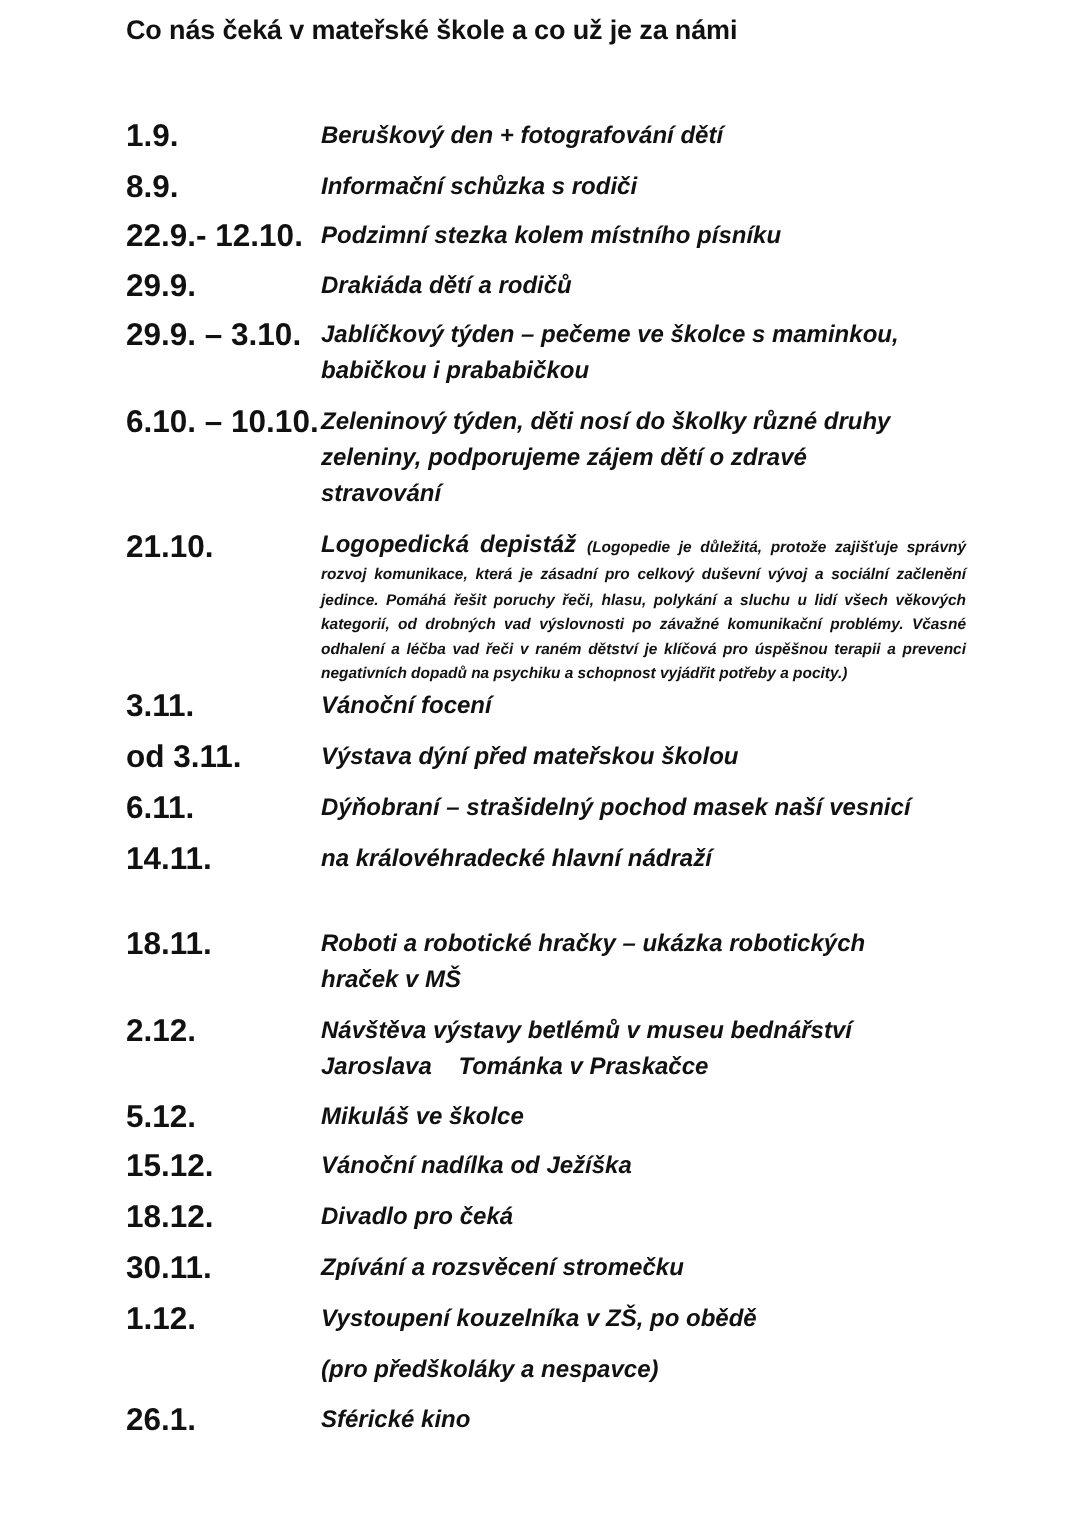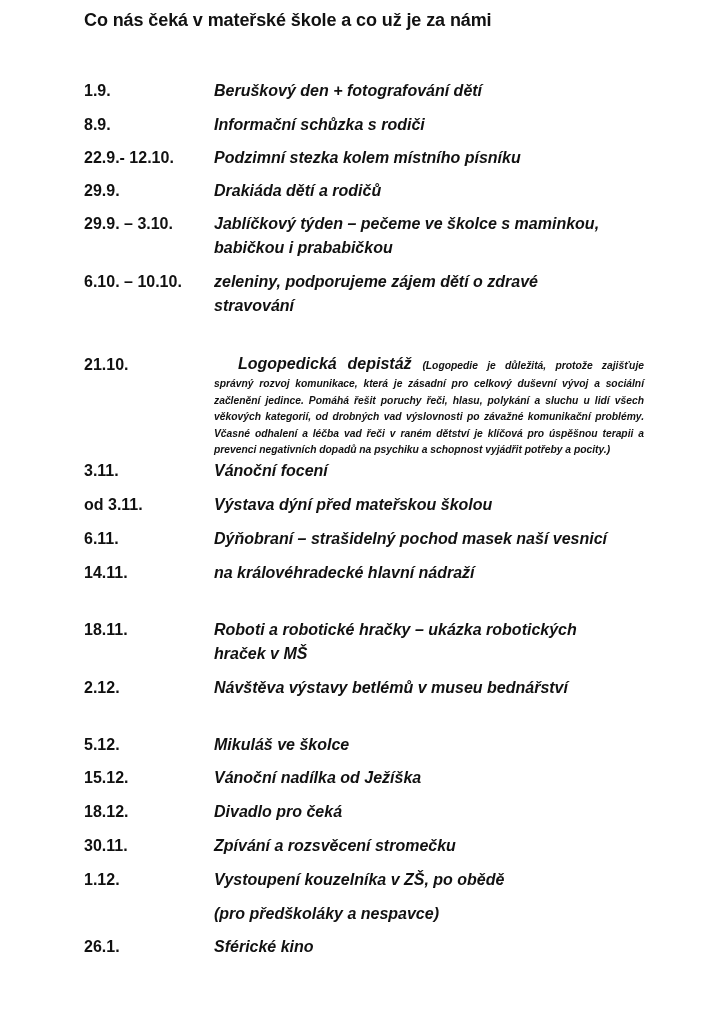--- a/index.html
+++ b/index.html
@@ -8,27 +8,27 @@
       font-family: "Liberation Sans", "DejaVu Sans", sans-serif;
       color: #111111; font-weight: bold;
     }
     .title {
       position: absolute; left: 84px; top: 10px;
       font-size: 18px; letter-spacing: -0.1px;
     }
     .row { position: absolute; left: 84px; width: 570px; }
     .date {
       position: absolute; left: 0; top: 0; width: 130px;
-      font-size: 16px; line-height: 24px;
+      font-size: 21px; line-height: 24px;
     }
     .desc {
       position: absolute; left: 130px; top: 0; width: 430px;
       font-size: 16px; line-height: 24px; font-style: italic;
     }
-    .desc .main { font-size: 16px; margin-left: 24px; }
+    .desc .main { font-size: 16px; }
     .desc .note {
       font-size: 10.3px; line-height: 14.5px;
     }
     .logo-block { line-height: 14.5px; }
     .logo-block .main { font-size: 16px; line-height: 22px; }
   </style>
 </head>
 <body>
 
 <div class="title">Co nás čeká v mateřské škole a co už je za námi</div>
@@ -57,20 +57,21 @@
   <div class="date">29.9. – 3.10.</div>
   <div class="desc">
     <div>Jablíčkový týden – pečeme ve školce s maminkou,</div>
     <div>babičkou i prababičkou</div>
   </div>
 </div>
 
 <div class="row" style="top:270px;">
   <div class="date">6.10. – 10.10.</div>
   <div class="desc">
+    <div>Zeleninový týden, děti nosí do školky různé druhy</div>
     <div>zeleniny, podporujeme zájem dětí o zdravé</div>
     <div>stravování</div>
   </div>
 </div>
 
 <div class="row" style="top:353px;">
   <div class="date">21.10.</div>
   <div class="desc logo-block" style="text-align:justify;"><span class="main">Logopedická depistáž</span> <span class="note">(Logopedie je důležitá, protože zajišťuje správný rozvoj komunikace, která je zásadní pro celkový duševní vývoj a sociální začlenění jedince. Pomáhá řešit poruchy řeči, hlasu, polykání a sluchu u lidí všech věkových kategorií, od drobných vad výslovnosti po závažné komunikační problémy. Včasné odhalení a léčba vad řeči v raném dětství je klíčová pro úspěšnou terapii a prevenci negativních dopadů na psychiku a schopnost vyjádřit potřeby a pocity.)</span></div>
 </div>
 
@@ -101,20 +102,21 @@
   <div class="desc">
     <div>Roboti a robotické hračky – ukázka robotických</div>
     <div>hraček v MŠ</div>
   </div>
 </div>
 
 <div class="row" style="top:676px;">
   <div class="date">2.12.</div>
   <div class="desc">
     <div>Návštěva výstavy betlémů v museu bednářství</div>
+    <div style="white-space:pre;">Jaroslava    Tománka v Praskačce</div>
   </div>
 </div>
 
 <div class="row" style="top:733px;">
   <div class="date">5.12.</div>
   <div class="desc">Mikuláš ve školce</div>
 </div>
 
 <div class="row" style="top:766px;">
   <div class="date">15.12.</div>

